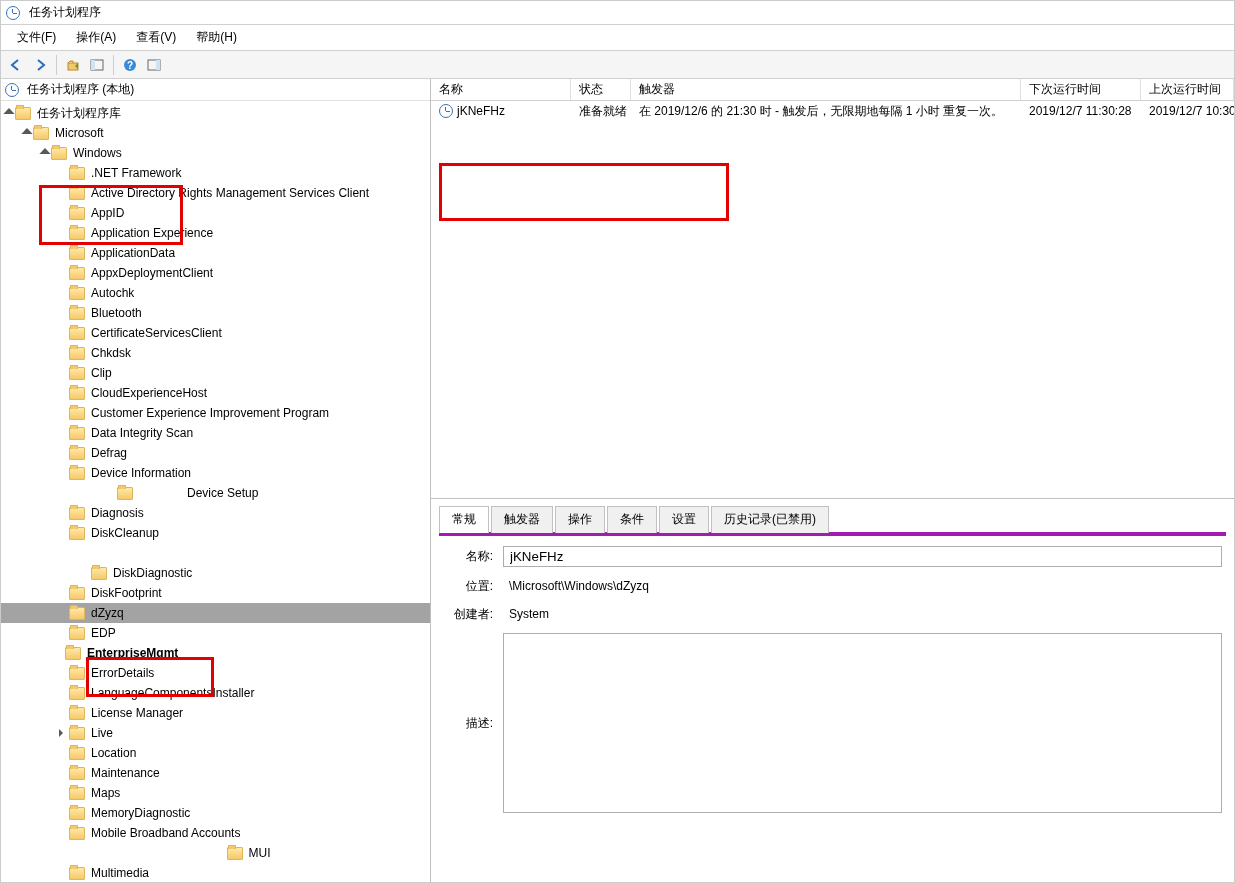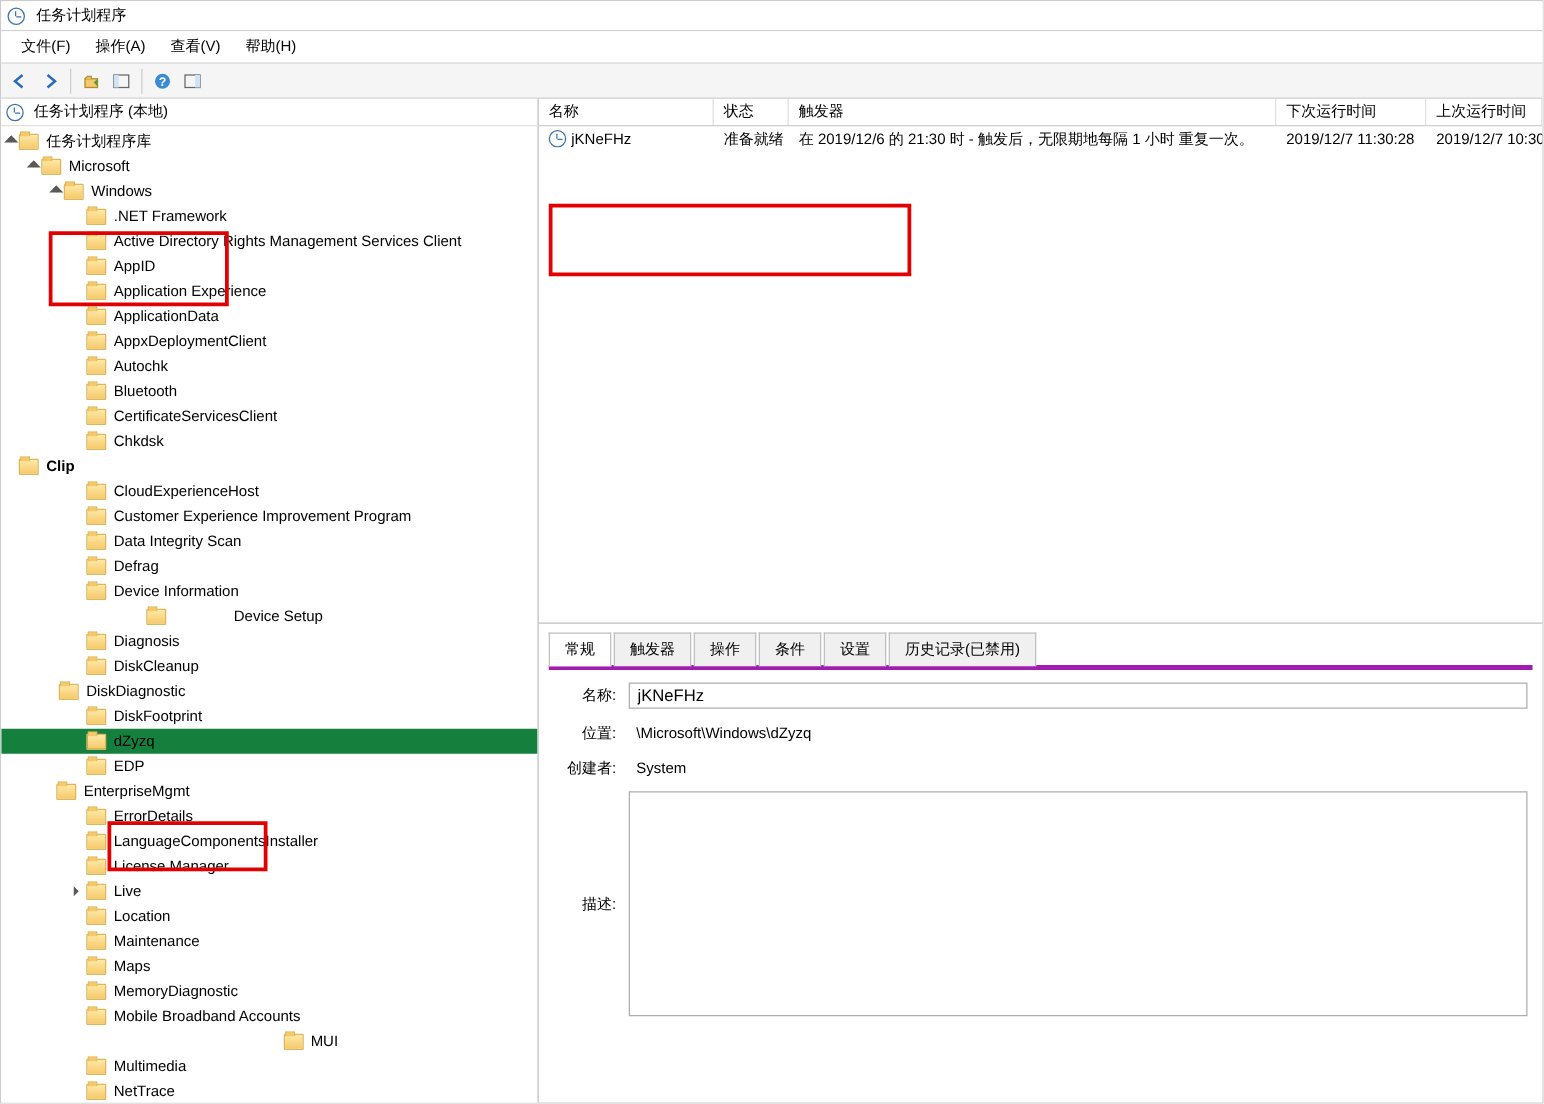--- a/index.html
+++ b/index.html
@@ -10,21 +10,21 @@
 .menubar { height: 26px; display: flex; align-items: center; padding: 0 6px; border-bottom: 1px solid #d0d0d0; background: #fff; }
 .menubar .mitem { padding: 3px 10px; cursor: default; }
 .toolbar { height: 28px; display: flex; align-items: center; padding: 2px 4px; gap: 2px; border-bottom: 1px solid #d0d0d0; background: #f5f5f5; }
 .tbtn { width: 22px; height: 22px; display: inline-flex; align-items: center; justify-content: center; border: 1px solid transparent; }
 .tsep { width: 1px; height: 20px; background: #ccc; margin: 0 3px; }
 .content { flex: 1; display: flex; min-height: 0; }
 .tree-pane { width: 430px; border-right: 1px solid #c0c0c0; overflow-y: hidden; background: #fff; position: relative; }
 .tree-header { height: 22px; display: flex; align-items: center; padding: 0 4px; border-bottom: 1px solid #e0e0e0; }
 .tree { padding: 2px 0; }
 .tree-row { display: flex; align-items: center; height: 20px; line-height: 20px; white-space: nowrap; cursor: default; }
-.tree-row.selected { background: #15803d; }
+.tree-row.selected { background: #a3a3a3; }
 .tw { width: 14px; height: 14px; display: inline-flex; align-items: center; justify-content: center; color: #595959; font-size: 10px; flex-shrink: 0; }
 .tw.exp::before { content: ""; border: 4px solid transparent; border-left-color: #595959; margin-left: 2px; }
 .tw.open::before { content: ""; width: 0; height: 0; border: 4px solid transparent; border-top-color: #595959; border-left-color: #595959; transform: rotate(45deg); margin-left: 2px; margin-top: 2px;}
 .fi { width: 16px; height: 13px; margin-right: 4px; display: inline-block; background: linear-gradient(#ffe9a6,#f5c96b); border: 1px solid #ddb75a; border-radius: 1px; position: relative; flex-shrink: 0; }
 .fi::before { content: ""; position: absolute; left: 0; top: -3px; width: 6px; height: 3px; background: #f5c96b; border: 1px solid #ddb75a; border-bottom: none; border-top-left-radius: 1px; border-top-right-radius: 1px; }
 .label { padding: 0 2px; }
 .right-pane { flex: 1; display: flex; flex-direction: column; min-width: 0; }
 .list-pane { height: 420px; border-bottom: 1px solid #c0c0c0; display: flex; flex-direction: column; overflow: hidden; }
 .list-header { display: flex; height: 22px; border-bottom: 1px solid #d0d0d0; background: #fff; }
 .lh { border-right: 1px solid #e0e0e0; padding: 3px 8px; text-align: left; overflow: hidden; display:flex; align-items:center;}
@@ -175,21 +175,21 @@
           <div class="tree-row" style="padding-left: 54px;">
             <span class="tw "></span>
             <span class="fi"></span>
             <span class="label">CertificateServicesClient</span>
           </div>
           <div class="tree-row" style="padding-left: 54px;">
             <span class="tw "></span>
             <span class="fi"></span>
             <span class="label">Chkdsk</span>
           </div>
-          <div class="tree-row" style=" font-weight: bold;">
+          <div class="tree-row" style="padding-left: 54px;">
             <span class="tw "></span>
             <span class="fi"></span>
             <span class="label">Clip</span>
           </div>
           <div class="tree-row" style="padding-left: 54px;">
             <span class="tw "></span>
             <span class="fi"></span>
             <span class="label">CloudExperienceHost</span>
           </div>
           <div class="tree-row" style="padding-left: 54px;">
@@ -220,41 +220,41 @@
           <div class="tree-row" style="padding-left: 54px;">
             <span class="tw "></span>
             <span class="fi"></span>
             <span class="label">Diagnosis</span>
           </div>
           <div class="tree-row" style="padding-left: 54px;">
             <span class="tw "></span>
             <span class="fi"></span>
             <span class="label">DiskCleanup</span>
           </div>
-          <div class="tree-row" style="padding-left: 32px;">
+          <div class="tree-row" style="padding-left: 76px; margin-top: 20px;">
             <span class="tw "></span>
             <span class="fi"></span>
             <span class="label">DiskDiagnostic</span>
           </div>
           <div class="tree-row" style="padding-left: 54px;">
             <span class="tw "></span>
             <span class="fi"></span>
             <span class="label">DiskFootprint</span>
           </div>
           <div class="tree-row selected" style="padding-left: 54px;">
             <span class="tw "></span>
             <span class="fi"></span>
             <span class="label">dZyzq</span>
           </div>
           <div class="tree-row" style="padding-left: 54px;">
             <span class="tw "></span>
             <span class="fi"></span>
             <span class="label">EDP</span>
           </div>
-          <div class="tree-row" style="padding-left: 30px;">
+          <div class="tree-row" style="padding-left: 50px; font-weight: bold;">
             <span class="tw "></span>
             <span class="fi"></span>
             <span class="label">EnterpriseMgmt</span>
           </div>
           <div class="tree-row" style="padding-left: 54px;">
             <span class="tw "></span>
             <span class="fi"></span>
             <span class="label">ErrorDetails</span>
           </div>
           <div class="tree-row" style="padding-left: 54px;">

